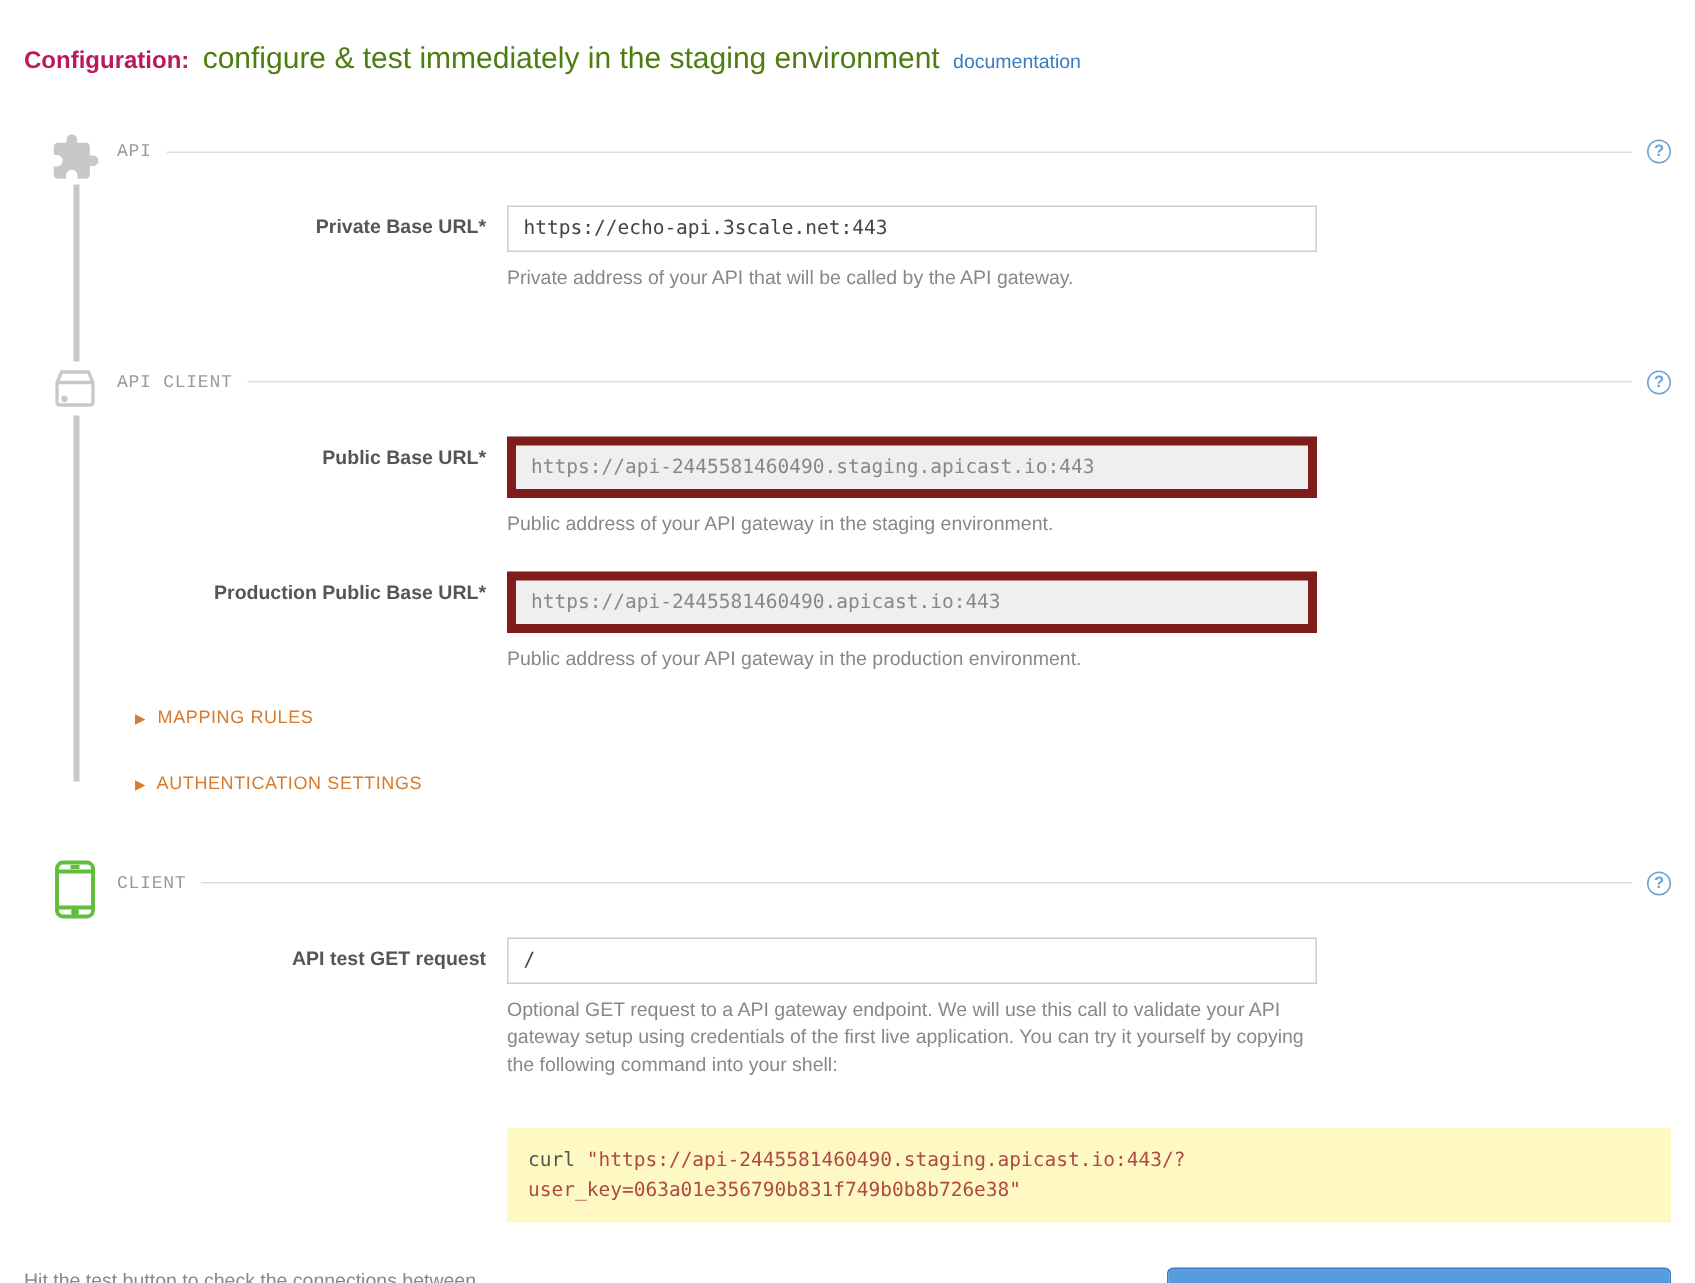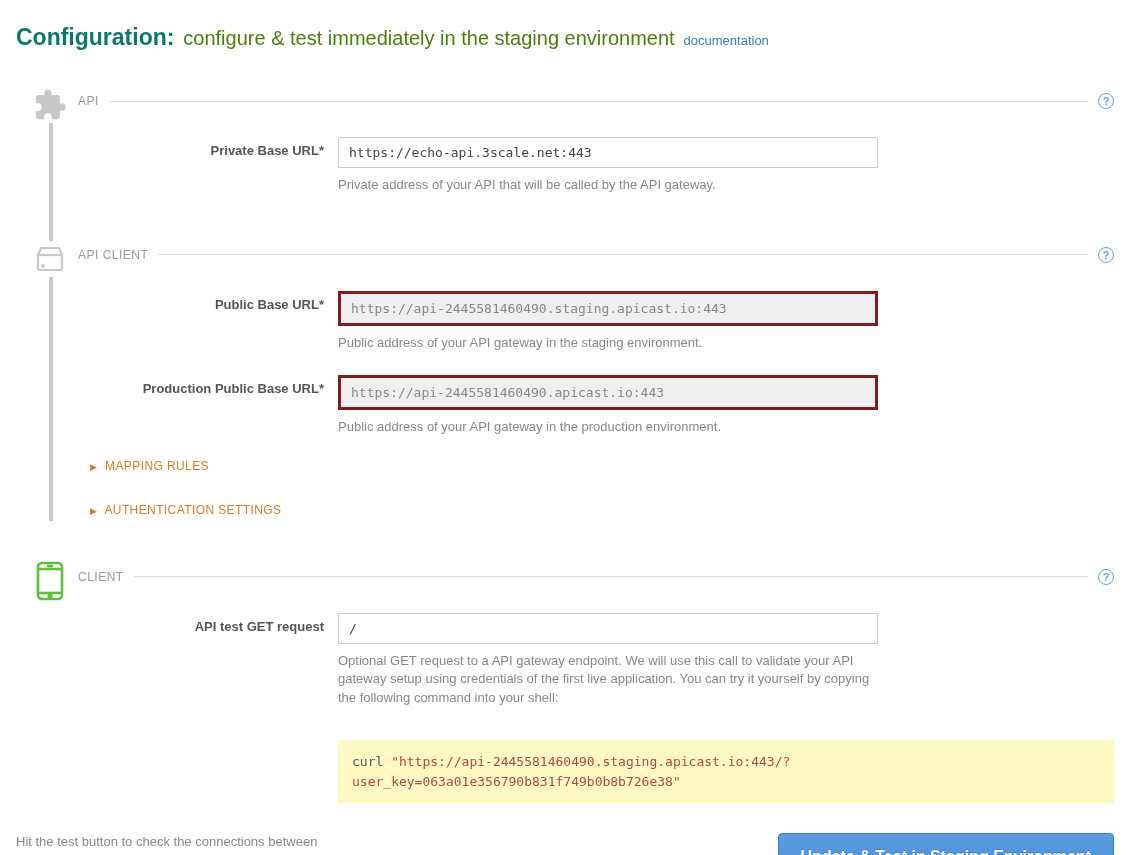--- a/index.html
+++ b/index.html
@@ -9,23 +9,23 @@
     font-family: "Lucida Grande", "Helvetica Neue", Arial, sans-serif;
     color: #555;
     background: #fff;
     width: 1130px;
   }
   .page-title {
     margin: 0 0 40px 0;
     font-weight: normal;
   }
   .page-title .strong {
-    font-size: 23px;
-    font-weight: bold;
-    color: #0f766e;
+    font-size: 16px;
+    font-weight: bold;
+    color: #be185d;
   }
   .page-title .sub {
     font-size: 20px;
     color: #4d7c0f;
   }
   .page-title a.doc {
     font-size: 13px;
     color: #3a7bbf;
     text-decoration: none;
   }
@@ -64,20 +64,21 @@
     display: flex;
     align-items: center;
     gap: 10px;
     margin-bottom: 28px;
   }
   .step-header-label {
     font-size: 12px;
     letter-spacing: 0.5px;
     color: #9a9a9a;
     white-space: nowrap;
+    font-family: Liberation Mono, monospace;
   }
   .step-header-line {
     flex: 1;
     height: 1px;
     background: #ddd;
   }
   .help-circle {
     width: 16px;
     height: 16px;
     border: 1.5px solid #6aa2d6;
@@ -114,21 +115,21 @@
     width: 100%;
     padding: 7px 10px;
     border: 1px solid #ccc;
     font-size: 13px;
     font-family: Menlo, Consolas, monospace;
     color: #444;
   }
   .form-field input[disabled] {
     background: #efefef;
     color: #888;
-    border: 3px solid #7f1d1d;
+    border: 6px solid #7f1d1d;
   }
   .form-help {
     margin-top: 8px;
     font-size: 13px;
     color: #888;
     line-height: 1.45;
   }
 
   .collapsible {
     margin: 22px 0 22px 12px;

